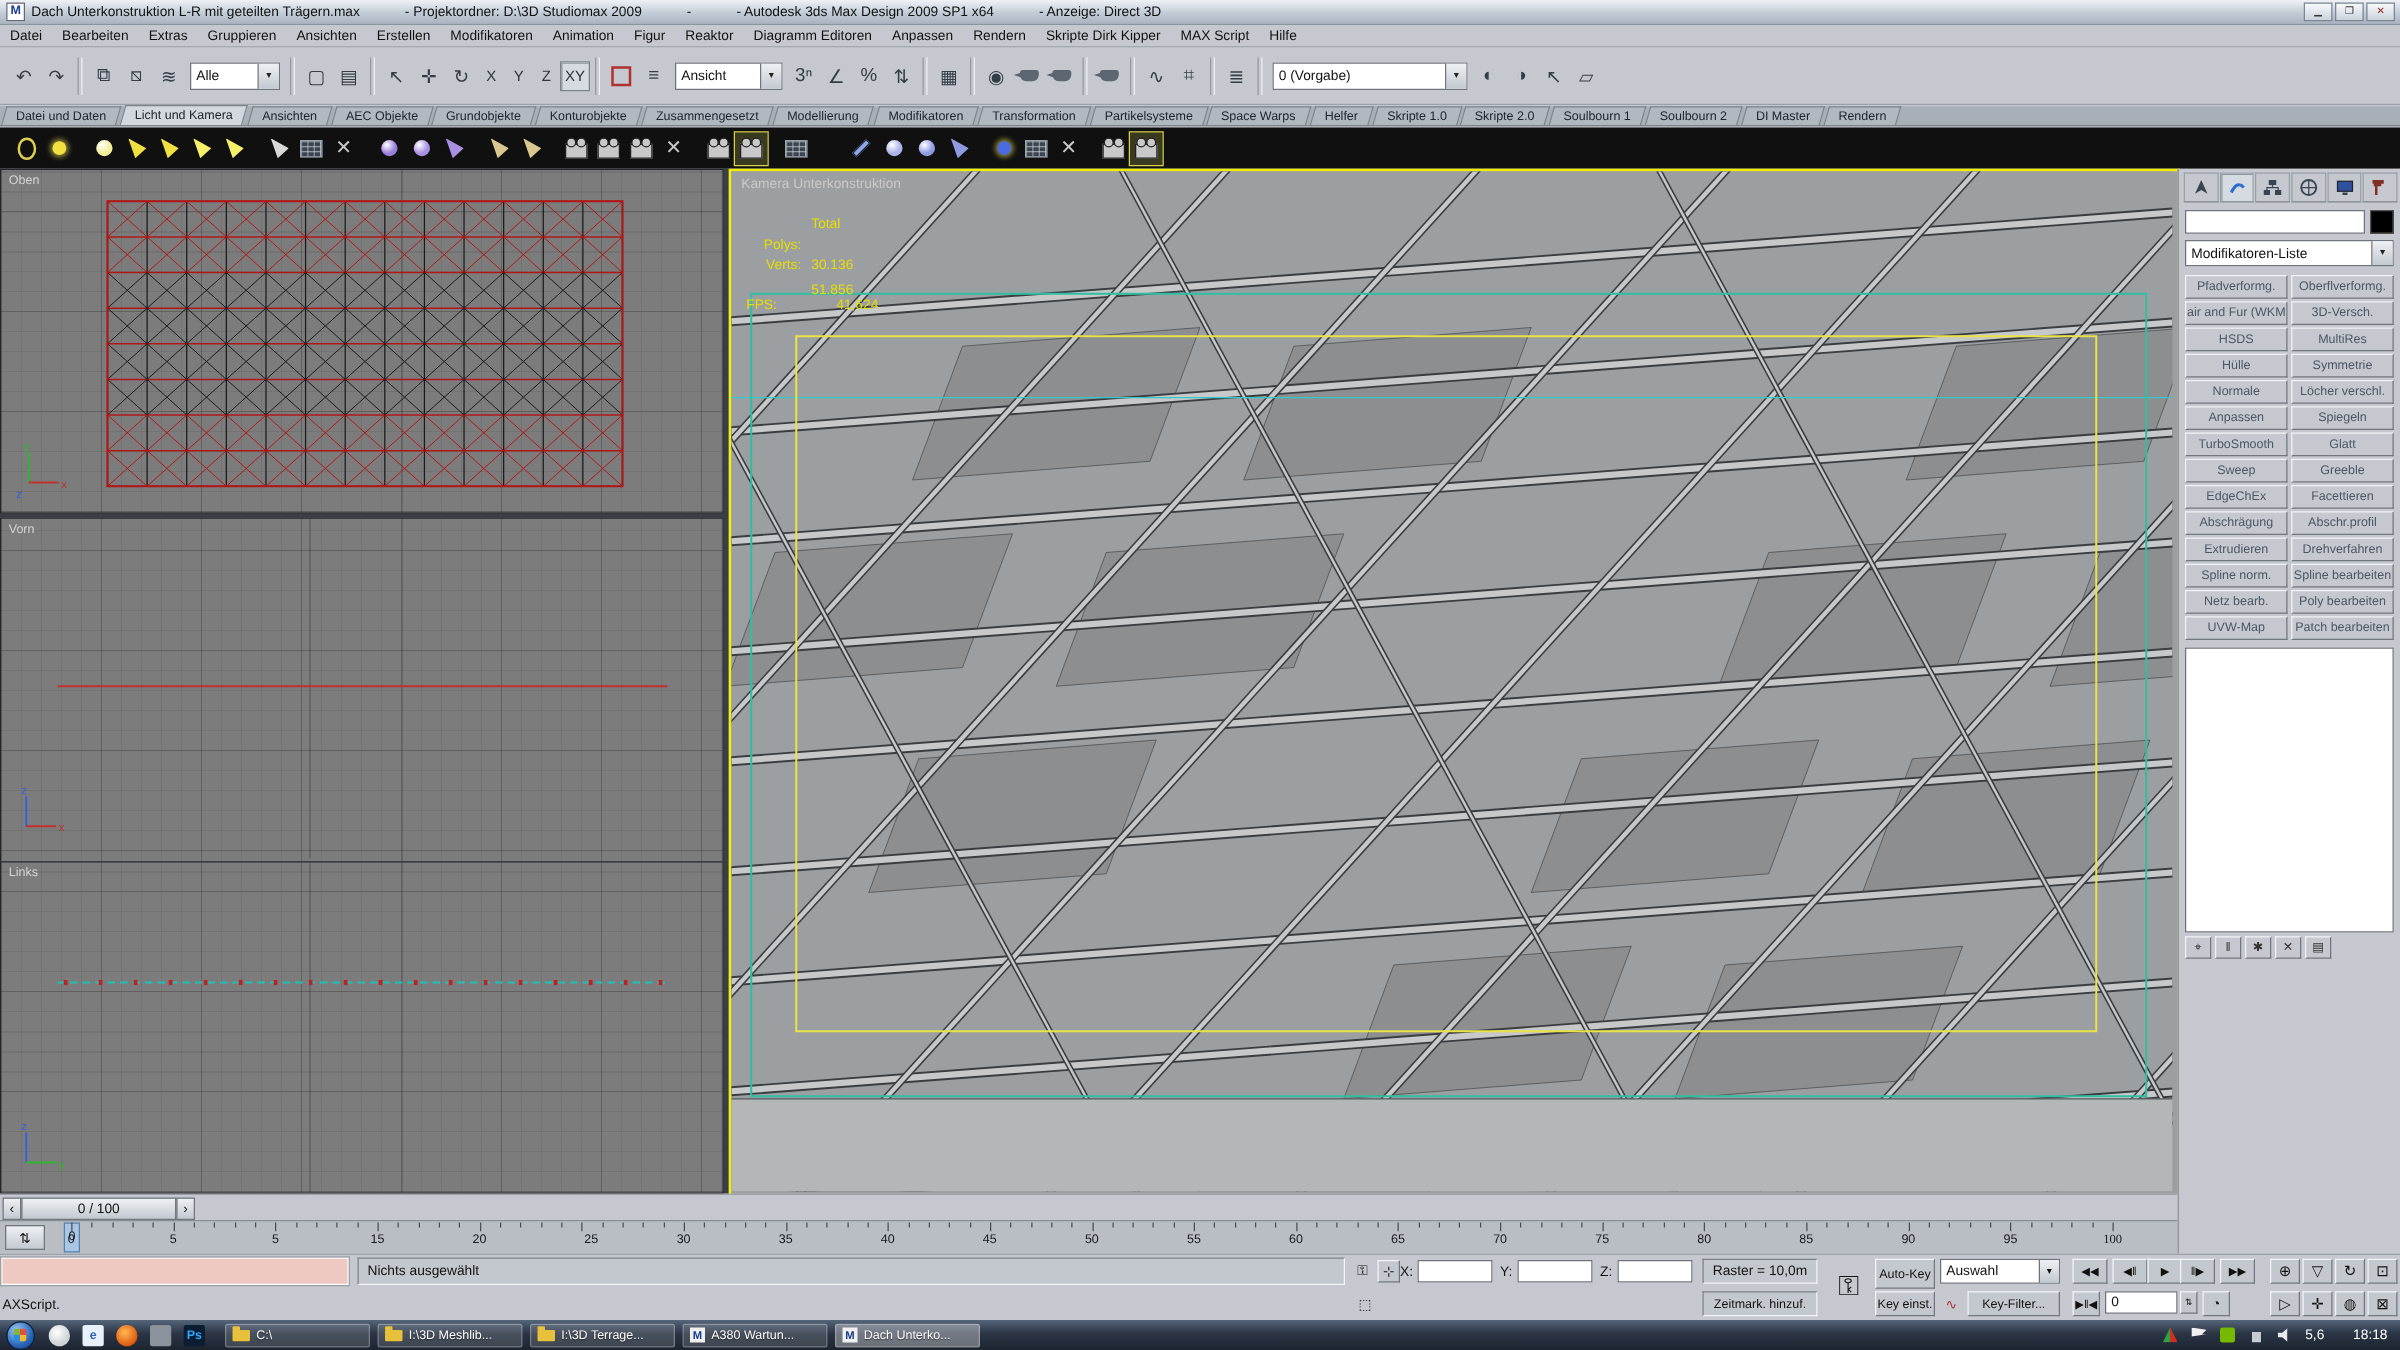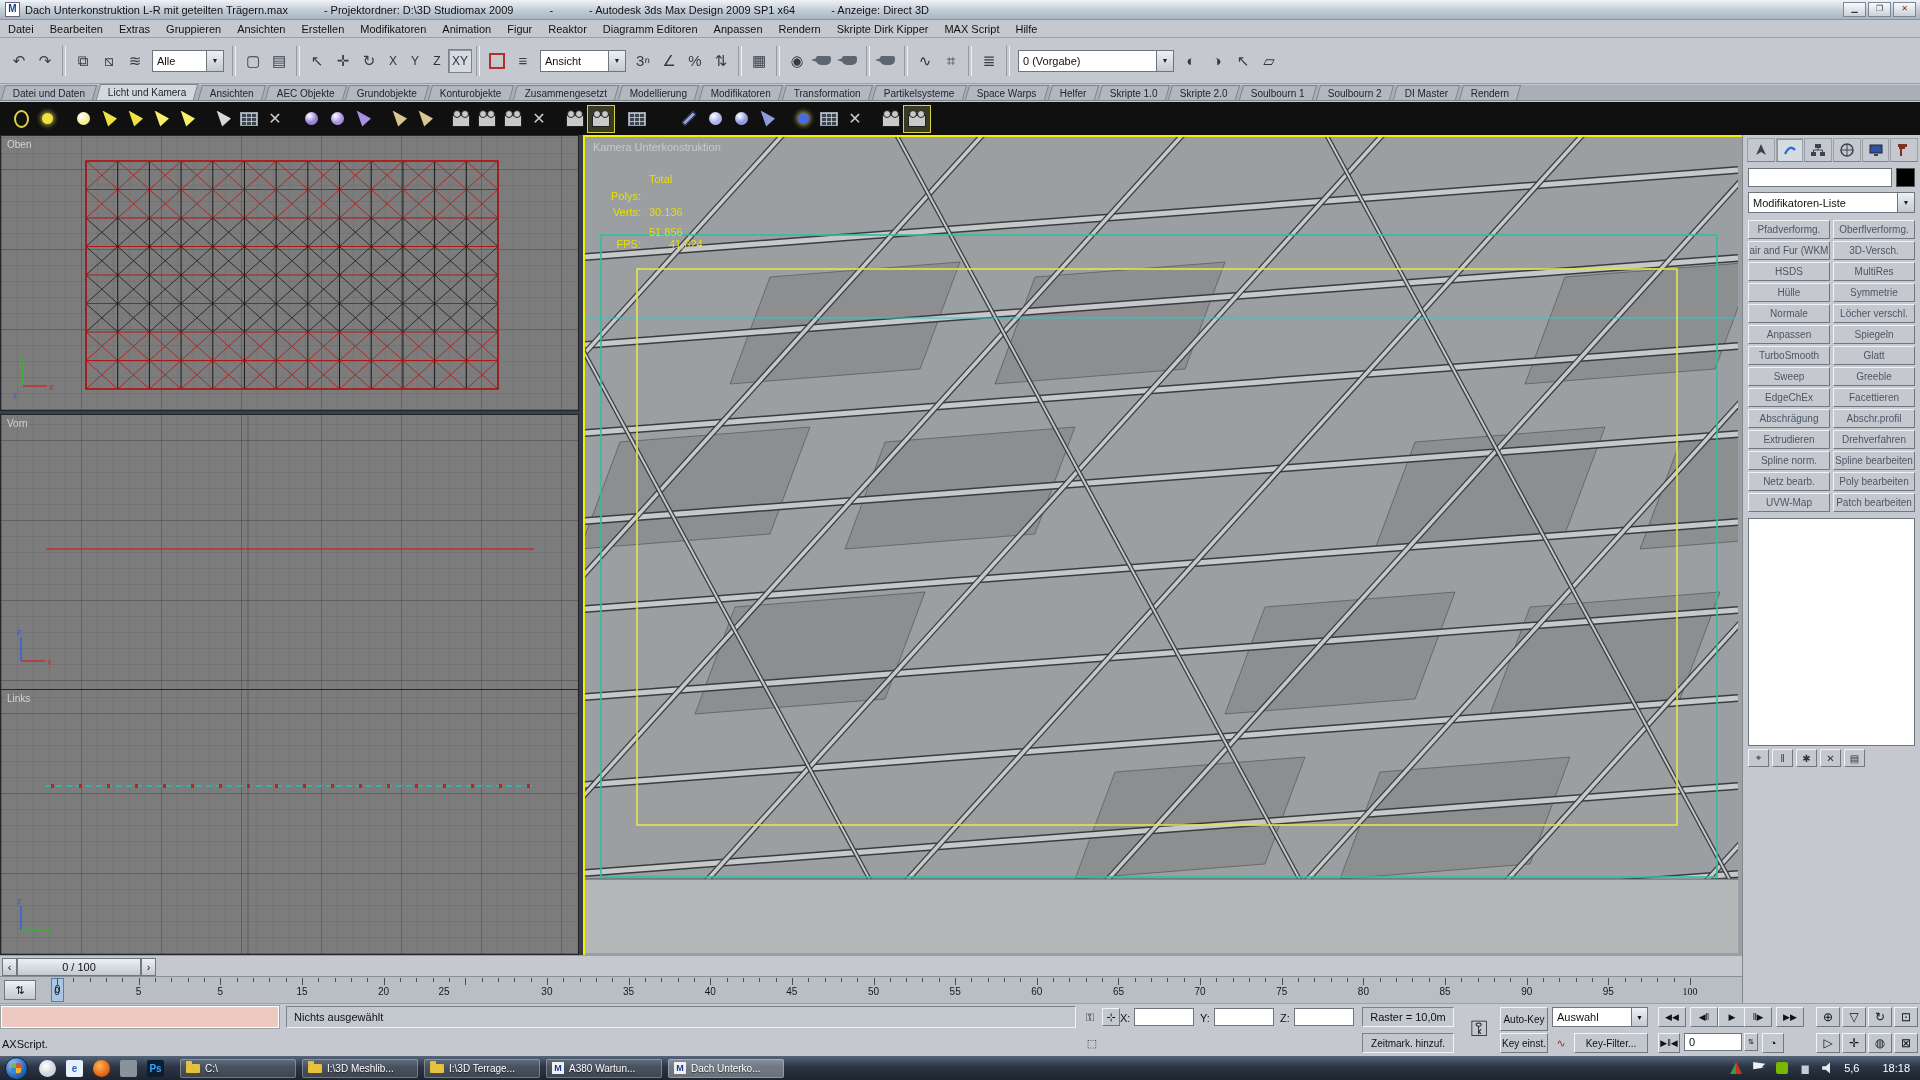--- a/index.html
+++ b/index.html
@@ -748,21 +748,21 @@
         <line x1="0" y1="742" x2="1153" y2="742" stroke="#55585a" stroke-width="1"></line>
         <line x1="0" y1="181" x2="1153" y2="181" stroke="#35c8c8" stroke-width="1"></line>
         <rect x="16" y="98" width="1116" height="642" fill="none" stroke="#2fbfa0" stroke-width="1.6"></rect>
         <rect x="52" y="132" width="1040" height="556" fill="none" stroke="#e8e448" stroke-width="1.6"></rect>
       </svg>
     <span class="stat" style="left:64px;top:36px;">Total</span>
     <span class="stat" style="left:12px;top:53px;width:44px;text-align:right;">Polys:</span>
     <span class="stat" style="left:64px;top:53px;margin-top:36px;">51.856</span>
     <span class="stat" style="left:12px;top:69px;width:44px;text-align:right;">Verts:</span>
     <span class="stat" style="left:64px;top:69px;">30.136</span>
-    <span class="stat" style="left:12px;top:101px;width:44px;text-align:right;">FPS:</span>
+    <span class="stat" style="left:12px;top:101px;width:44px;">FPS:</span>
     <span class="stat" style="left:64px;top:101px;margin-left:20px;">41,624</span>
   </div>
 </div>
 
 <div id="cmdpanel" class="abs">
   <div id="cp-tabs">
       <div class="cp-tab">
         <svg width="18" height="18" viewBox="0 0 18 18">
           <path d="M4 14 L9 3 L14 14 L9 11 Z" fill="#3a4450"></path>
         </svg>
@@ -959,21 +959,21 @@
     <div class="tickline" style="left: 1624.68px; height: 4px;"></div>
     <div class="tickline" style="left: 1641.01px; height: 4px;"></div>
     <div class="tickline" style="left: 1657.34px; height: 4px;"></div>
     <div class="tickline" style="left: 1673.67px; height: 4px;"></div>
     <div class="tickline" style="left: 1690px; height: 7px;"></div>
     <div class="ticknum" style="left: 57px;">0</div>
     <div class="ticknum" style="left: 138.65px;">5</div>
     <div class="ticknum" style="left: 220.3px;">5</div>
     <div class="ticknum" style="left: 301.95px;">15</div>
     <div class="ticknum" style="left: 383.6px;">20</div>
-    <div class="ticknum" style="left: 444px;">25</div>
+    <div class="ticknum" style="left: 473px;">25</div>
     <div class="ticknum" style="left: 546.9px;">30</div>
     <div class="ticknum" style="left: 628.55px;">35</div>
     <div class="ticknum" style="left: 710.2px;">40</div>
     <div class="ticknum" style="left: 791.85px;">45</div>
     <div class="ticknum" style="left: 873.5px;">50</div>
     <div class="ticknum" style="left: 955.15px;">55</div>
     <div class="ticknum" style="left: 1036.8px;">60</div>
     <div class="ticknum" style="left: 1118.45px;">65</div>
     <div class="ticknum" style="left: 1200.1px;">70</div>
     <div class="ticknum" style="left: 1281.75px;">75</div>

